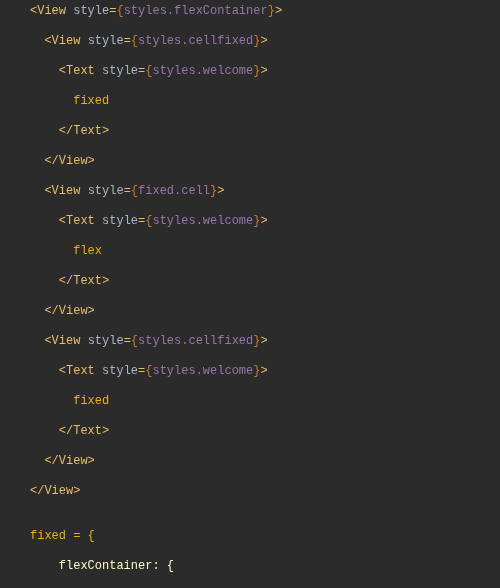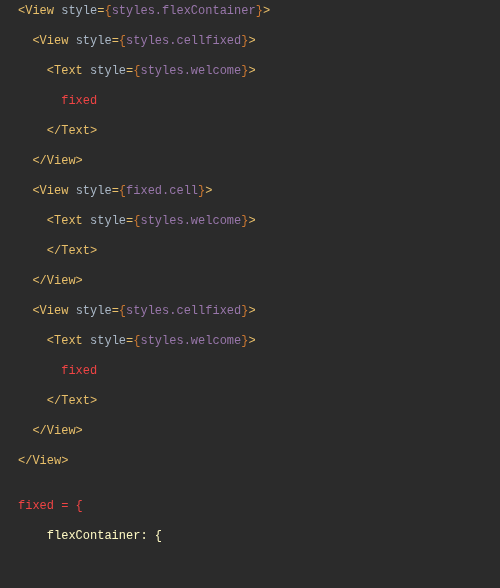--- a/index.html
+++ b/index.html
@@ -12,39 +12,40 @@
   }
   pre {
     margin: 0;
     padding: 4px 0 0 0;
     font-family: Consolas, "Courier New", monospace;
     font-size: 12px;
     line-height: 15px;
     color: #a9b7c6;
     white-space: pre;
   }
-  .l { display: block; padding-left: 18px; }
+  .l { display: block; padding-left: 18px; margin-left: 12px; }
   .tag-bracket { color: #e8bf6a; }
   .attr-name { color: #a9b7c6; }
   .attr-val { color: #9876aa; }
   .brace { color: #cc7832; }
-  .text { color: #ef4444; }
+  .text { color: #eab308; }
   .prop { color: #fef9c3; }
 </style>
 </head>
 <body>
 
 <pre><span class="l"><span class="tag-bracket">&lt;View </span><span class="attr-name">style</span><span class="tag-bracket">=</span><span class="brace">{</span><span class="attr-val">styles.flexContainer</span><span class="brace">}</span><span class="tag-bracket">&gt;</span></span>
 <span class="l">  <span class="tag-bracket">&lt;View </span><span class="attr-name">style</span><span class="tag-bracket">=</span><span class="brace">{</span><span class="attr-val">styles.cellfixed</span><span class="brace">}</span><span class="tag-bracket">&gt;</span></span>
 <span class="l">    <span class="tag-bracket">&lt;Text </span><span class="attr-name">style</span><span class="tag-bracket">=</span><span class="brace">{</span><span class="attr-val">styles.welcome</span><span class="brace">}</span><span class="tag-bracket">&gt;</span></span>
 <span class="l">      <span class="text">fixed</span></span>
 <span class="l">    <span class="tag-bracket">&lt;/Text&gt;</span></span>
 <span class="l">  <span class="tag-bracket">&lt;/View&gt;</span></span>
 <span class="l">  <span class="tag-bracket">&lt;View </span><span class="attr-name">style</span><span class="tag-bracket">=</span><span class="brace">{</span><span class="attr-val">fixed.cell</span><span class="brace">}</span><span class="tag-bracket">&gt;</span></span>
 <span class="l">    <span class="tag-bracket">&lt;Text </span><span class="attr-name">style</span><span class="tag-bracket">=</span><span class="brace">{</span><span class="attr-val">styles.welcome</span><span class="brace">}</span><span class="tag-bracket">&gt;</span></span>
+<span class="l">      <span class="text">flex</span></span>
 <span class="l">    <span class="tag-bracket">&lt;/Text&gt;</span></span>
 <span class="l">  <span class="tag-bracket">&lt;/View&gt;</span></span>
 <span class="l">  <span class="tag-bracket">&lt;View </span><span class="attr-name">style</span><span class="tag-bracket">=</span><span class="brace">{</span><span class="attr-val">styles.cellfixed</span><span class="brace">}</span><span class="tag-bracket">&gt;</span></span>
 <span class="l">    <span class="tag-bracket">&lt;Text </span><span class="attr-name">style</span><span class="tag-bracket">=</span><span class="brace">{</span><span class="attr-val">styles.welcome</span><span class="brace">}</span><span class="tag-bracket">&gt;</span></span>
 <span class="l">      <span class="text">fixed</span></span>
 <span class="l">    <span class="tag-bracket">&lt;/Text&gt;</span></span>
 <span class="l">  <span class="tag-bracket">&lt;/View&gt;</span></span>
 <span class="l"><span class="tag-bracket">&lt;/View&gt;</span></span>
 <span class="l"><span></span></span>
 <span class="l"><span class="text">fixed = {</span></span>

